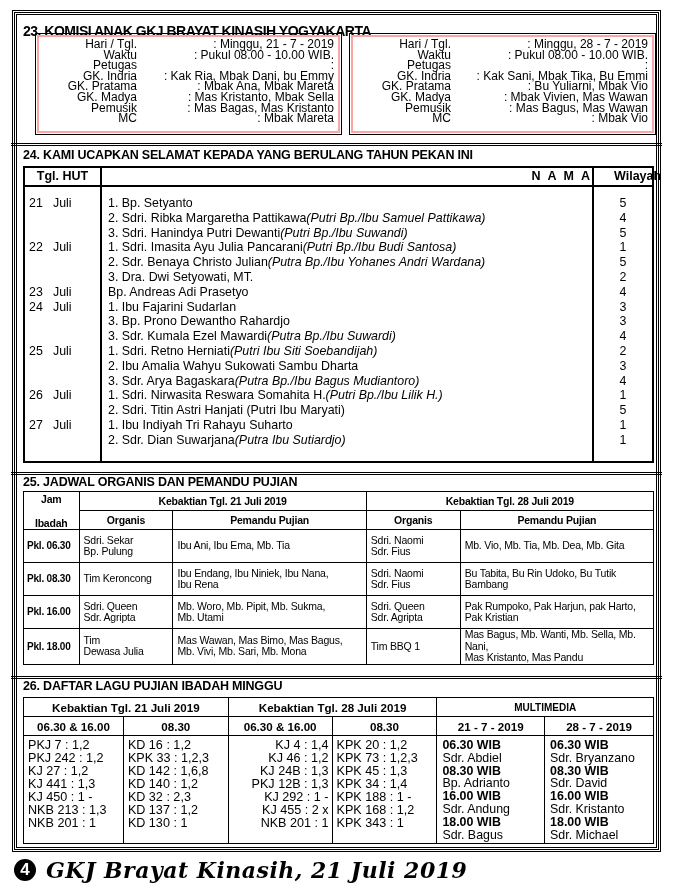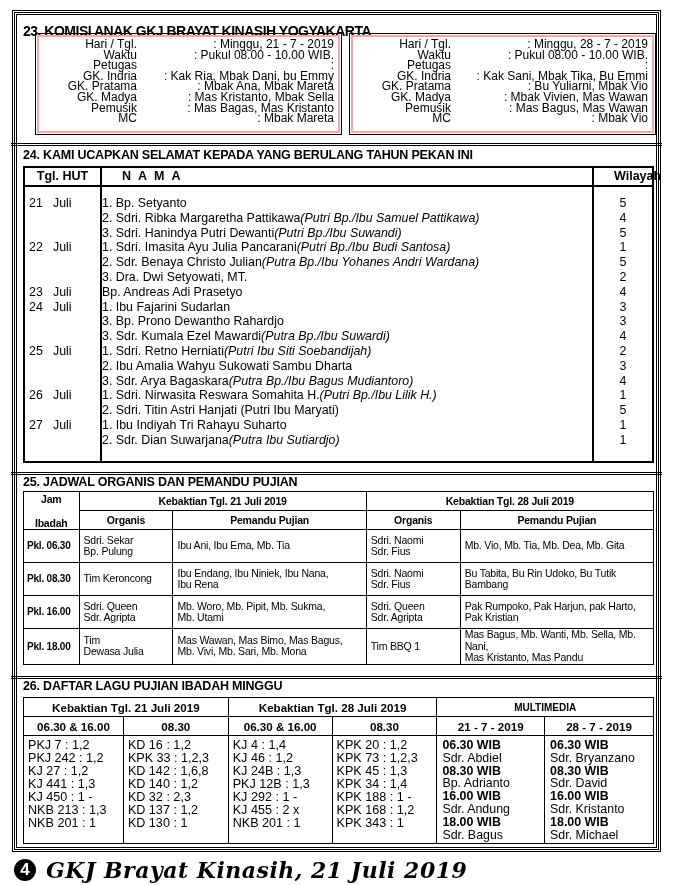--- a/index.html
+++ b/index.html
@@ -26,25 +26,25 @@
   .komisi-box.right { left: 328px; }
   .krow { display: flex; }
   .krow .lbl { width: 94px; flex: none; }
   .krow .val { flex: 1; white-space: nowrap; }
 
   
   #s24 { top: 133px; height: 320px; }
   .hut-table { position: absolute; left: 0; top: 18px; width: 631px; border: 2px solid #000; }
   .hut-head { display: flex; border-bottom: 2px solid #000; height: 19px; font-weight: bold; font-size: 12.5px; gap: 20px; }
   .hut-head .c1 { width: 77px; border-right: 2px solid #000; text-align: center; line-height: 17px; }
-  .hut-head .c2 { flex: 1; border-right: 2px solid #000; text-align: left; line-height: 17px; letter-spacing: 2px; }
+  .hut-head .c2 { flex: 1; border-right: 2px solid #000; text-align: right; line-height: 17px; letter-spacing: 2px; }
   .hut-head .c3 { width: 38px; text-align: center; line-height: 17px; }
   .hut-body { display: flex; height: 274px; font-size: 12.4px; line-height: 14.8px; padding-top: 9px; }
   .hut-body .c1 { width: 77px; border-right: 2px solid #000; }
-  .hut-body .c2 { flex: 1; border-right: 2px solid #000; }
+  .hut-body .c2 { flex: 1; border-right: 2px solid #000; padding-left: 6px; }
   .hut-body .c3 { width: 58px; text-align: center; }
   .hut-row { display: flex; height: 14.8px; white-space: nowrap; }
   .date-line { height: 14.8px; padding-left: 4px; white-space: pre; }
   .date-line .d { display: inline-block; width: 24px; }
   .paren { font-style: italic; }
   .wil-line { height: 14.8px; }
   .hut-body .c1, .hut-body .c2, .hut-body .c3 { margin-top: -9px; padding-top: 9px; }
 
   
   #s25 { top: 460px; height: 200px; }
@@ -57,21 +57,21 @@
   .org-table td { height: 33px; line-height: 11.5px; }
 
   
   #s26 { top: 664px; height: 182px; }
   .lagu-table { position: absolute; top: 18px; left: 0; width: 631px; border-collapse: collapse; }
   .lagu-table th { border: 1px solid #000; font-weight: bold; text-align: center; height: 19px; font-size: 11.6px; }
   .lagu-table th.mm { font-size: 10px; }
   .lagu-table td { border: 1px solid #000; vertical-align: top; padding: 3px 3px 2px 4px; font-weight: normal; font-size: 12.6px; line-height: 13px; white-space: nowrap; }
   .lagu-table td.mmcell { font-weight: normal; font-size: 12.4px; line-height: 12.8px; padding-left: 5px; }
   .mm-time { font-weight: bold; }
-  .w1 { width: 100px; } .w2 { width: 105px; } .w3 { width: 104px; } .w4 { width: 105px; } .w5 { width: 108px; } .w6 { width: 109px; }
+  .w1 { width: 100px; } .w2 { width: 105px; } .w3 { width: 104px; text-align: right; } .w4 { width: 105px; } .w5 { width: 108px; } .w6 { width: 109px; }
 
   
   .footer { position: absolute; left: 14px; top: 857px; height: 26px; display: flex; align-items: center; }
   .page-num { width: 22px; height: 22px; border-radius: 50%; background: #000; color: #fff; font-weight: bold; font-size: 17px; text-align: center; line-height: 22px; margin-right: 10px; }
   .footer-text { font-family: "DejaVu Serif", serif; font-style: italic; font-weight: bold; font-size: 22px; letter-spacing: 0.5px; }
 </style>
 </head>
 <body>
 
 <div class="page-frame">

